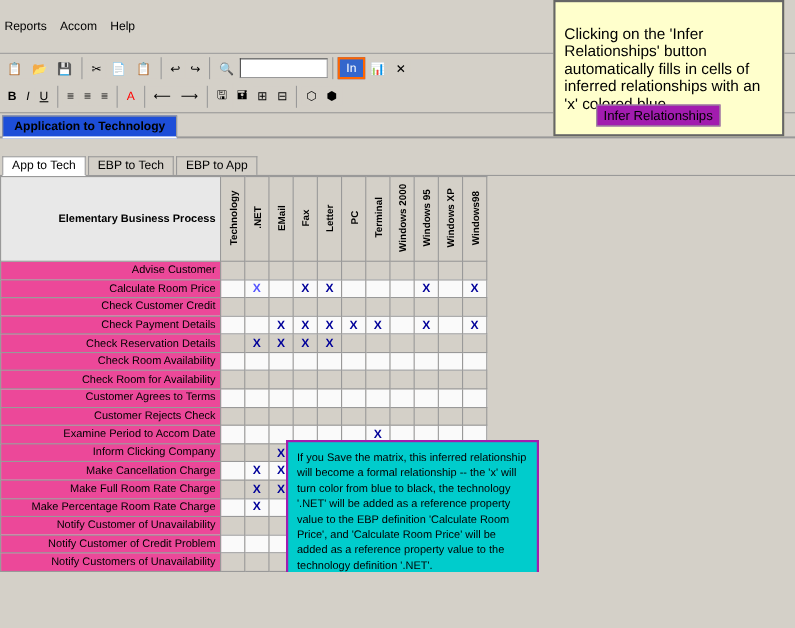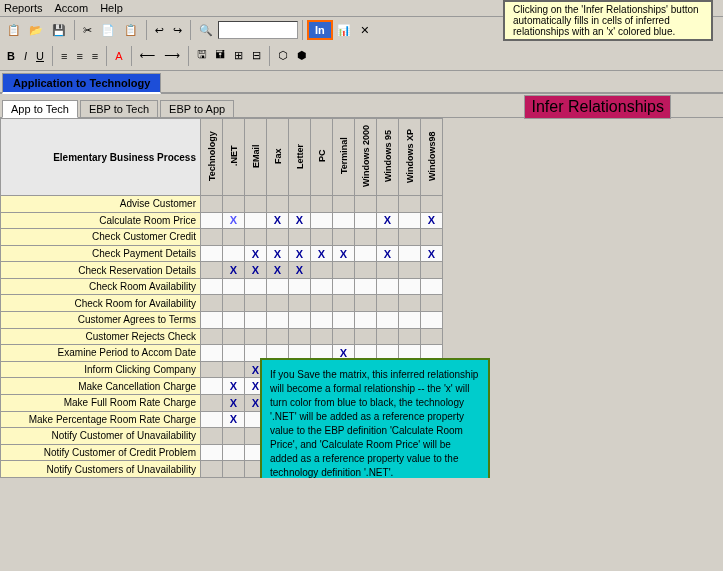--- a/index.html
+++ b/index.html
@@ -1,54 +1,54 @@
 <!DOCTYPE html>
 <html><head>
   <meta charset="utf-8">
   <style>
     * { box-sizing: border-box; margin: 0; padding: 0; }
     body { font-family: Arial, sans-serif; font-size: 11px; background: #d4d0c8; overflow: hidden; width: 723px; height: 571px; }
 
     
-    .menubar { background: #d4d0c8; border-bottom: 1px solid #999; padding: 2px 4px; font-size: 11px; display: flex; gap: 12px; }
+    .menubar { background: #d4d0c8; border-bottom: 1px solid #999; padding: 18px 4px; font-size: 11px; display: flex; gap: 12px; }
     .menubar span { cursor: pointer; }
 
     
     .toolbar-area { background: #d4d0c8; border-bottom: 1px solid #999; padding: 2px; display: flex; align-items: center; gap: 2px; flex-wrap: wrap; min-height: 28px; }
     .toolbar-btn { background: #d4d0c8; border: 1px solid transparent; padding: 1px 3px; cursor: pointer; font-size: 11px; }
     .toolbar-sep { width: 1px; height: 20px; background: #999; margin: 0 3px; }
 
     
     .tab-row-outer { background: #d4d0c8; padding: 2px 0 0 2px; display: flex; border-bottom: 2px solid #999; }
     .tab-outer { padding: 3px 10px; border: 1px solid #999; border-bottom: none; margin-right: 2px; cursor: pointer; font-size: 11px; font-weight: bold; }
     .tab-outer.active { background: #1d4ed8; border-bottom: 2px solid white; margin-bottom: -2px; }
     .tab-outer.inactive { background: #d4d0c8; }
 
-    .tab-row-inner { background: #d4d0c8; padding: 6px 0 0 2px; display: flex; border-bottom: 1px solid #999; }
+    .tab-row-inner { background: #d4d0c8; padding: 16px 0 0 2px; display: flex; border-bottom: 1px solid #999; }
     .tab-inner { padding: 2px 8px; border: 1px solid #999; border-bottom: none; margin-right: 2px; cursor: pointer; font-size: 11px; }
     .tab-inner.active { background: white; border-bottom: 1px solid white; margin-bottom: -1px; }
     .tab-inner.inactive { background: #d4d0c8; }
 
     
     .main-content { display: flex; flex: 1; overflow: hidden; position: relative; }
     table.matrix { border-collapse: collapse; font-size: 10px; }
     table.matrix td, table.matrix th { border: 1px solid #999; white-space: nowrap; }
-    table.matrix .row-header { text-align: right; padding: 1px 4px 1px 2px; min-width: 200px; font-size: 10px; background: #fef9c3; }
+    table.matrix .row-header { text-align: right; padding: 1px 4px 1px 2px; min-width: 200px; font-size: 10px; background: #ec4899; }
     table.matrix .col-header-cell { text-align: center; vertical-align: bottom; padding: 2px; width: 22px; font-size: 9px; }
     table.matrix .col-header-cell .rotate { writing-mode: vertical-rl; transform: rotate(180deg); height: 70px; display: inline-block; font-size: 9px; }
     table.matrix .data-cell { text-align: center; width: 22px; height: 16px; font-size: 10px; color: #0000cc; font-weight: bold; }
     table.matrix tr:nth-child(even) { background: #fafafa; }
 
     
-    .matrix-tooltip { position: absolute; top: 240px; left: 260px; background: #00cccc; border: 2px solid #4d7c0f; padding: 8px; width: 230px; font-size: 10px; z-index: 50; line-height: 1.4; }
-
-    
-    .infer-tooltip-box { position: absolute; top: 0; right: 10px; background: #ffffcc; border: 2px solid #666; padding: 2px 8px; width: 210px; font-size: 10px; z-index: 200; }
-
-    .infer-label { position: absolute; top: 95px; right: 52px; background: #be185d; border: 1px solid #999; padding: 2px 6px; font-size: 16px; z-index: 200; }
+    .matrix-tooltip { position: absolute; top: 240px; left: 260px; background: #00cccc; border: 2px solid #a21caf; padding: 8px; width: 230px; font-size: 10px; z-index: 50; line-height: 1.4; }
+
+    
+    .infer-tooltip-box { position: absolute; top: 0; right: 10px; background: #ffffcc; border: 2px solid #666; padding: 20px 8px; width: 210px; font-size: 14px; z-index: 200; }
+
+    .infer-label { position: absolute; top: 95px; right: 68px; background: #a21caf; border: 1px solid #999; padding: 2px 6px; font-size: 12px; z-index: 200; }
 
     .X { color: #000099; font-weight: bold; font-size: 11px; }
     .Xi { color: #5555ff; font-weight: bold; font-size: 11px; }
   </style>
 </head>
 <body>
 
 <div style="position:relative; width:723px; height:571px; overflow:hidden;">
 
   <div class="menubar">
@@ -68,21 +68,21 @@
       <button class="toolbar-btn">📄</button>
       <button class="toolbar-btn">📋</button>
       <div class="toolbar-sep"></div>
       <button class="toolbar-btn">↩</button>
       <button class="toolbar-btn">↪</button>
       <div class="toolbar-sep"></div>
       <button class="toolbar-btn">🔍</button>
       <div style="width:80px; height:18px; border:1px inset #999; background:white;"></div>
       <div class="toolbar-sep"></div>
 
-      <button class="toolbar-btn" style="background:#3366cc; color:white; border:2px solid #ff6600; font-weight:bold; padding:2px 6px;">In</button>
+      <button class="toolbar-btn" style="background:#3366cc; color:white; border:2px solid #ff6600; font-weight:normal; padding:2px 6px;">In</button>
       <button class="toolbar-btn">📊</button>
       <button class="toolbar-btn">✕</button>
     </div>
 
     <div style="display:flex; align-items:center; width:100%; gap:1px; padding:1px;">
       <button class="toolbar-btn" style="font-weight:bold;">B</button>
       <button class="toolbar-btn" style="font-style:italic;">I</button>
       <button class="toolbar-btn" style="text-decoration:underline;">U</button>
       <div class="toolbar-sep"></div>
       <button class="toolbar-btn">≡</button>

